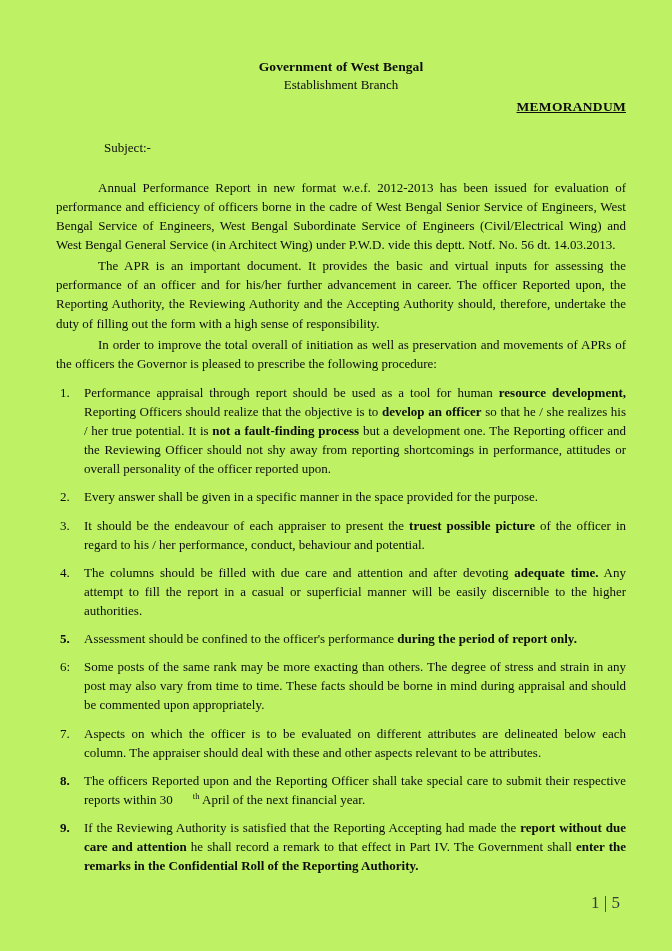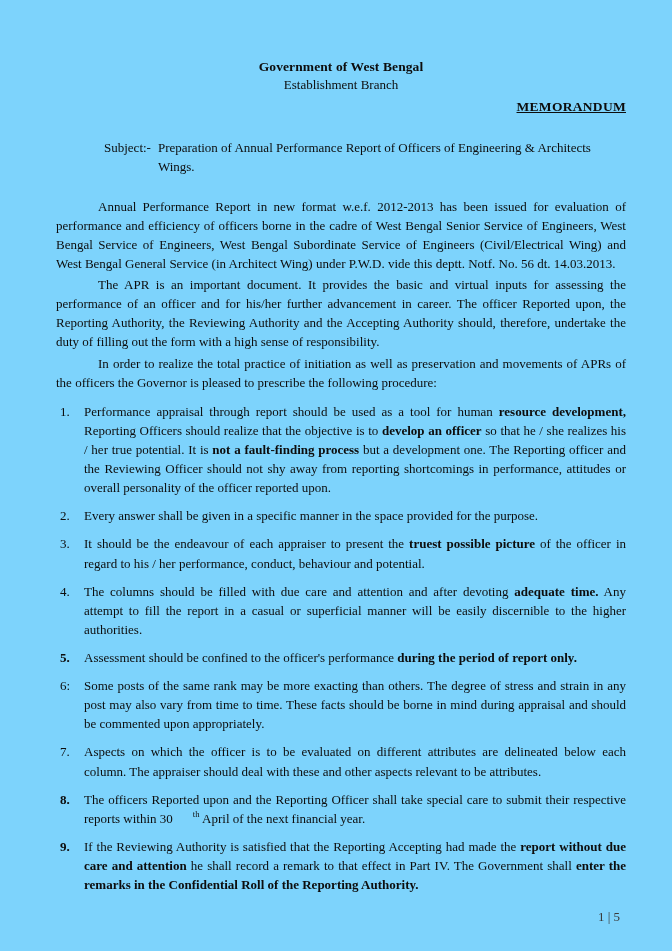--- a/index.html
+++ b/index.html
@@ -4,21 +4,21 @@
 <style>
   html, body {
     margin: 0;
     padding: 0;
     background: #ffffff;
   }
   .page {
     position: relative;
     width: 672px;
     height: 951px;
-    background: #7dd3fc;
+    background: #bef264;
     font-family: "Liberation Serif", "DejaVu Serif", serif;
     color: #0d0d0d;
     box-sizing: border-box;
     padding: 58px 46px 24px 56px;
     overflow: hidden;
   }
   .letterhead {
     text-align: center;
     line-height: 1.32;
   }
@@ -54,21 +54,21 @@
     font-size: 13.5px;
     text-decoration: underline;
     letter-spacing: 0.3px;
   }
   .subject {
     margin-top: 24px;
     padding-left: 48px;
     font-size: 13px;
     line-height: 1.45;
     display: flex;
-    gap: 7px;
+    gap: 21px;
   }
   .subject .sub-label {
     white-space: nowrap;
   }
   .subject .sub-text {
     max-width: 446px;
   }
   .para {
     margin-top: 20px;
     font-size: 13px;
@@ -107,48 +107,47 @@
   b, .b { font-weight: bold; }
   sup {
     font-size: 0.66em;
     vertical-align: super;
     line-height: 0;
     padding-left: 20px;
   }
   .footer {
     position: absolute;
     right: 52px;
-    bottom: 26px;
-    font-size: 13px;
+    bottom: 38px;
+    font-size: 17px;
     color: #3a3a3a;
   }
 </style>
 </head>
 <body>
 
 <div class="page">
 
   <div class="letterhead">
     <div class="org">Government of West Bengal</div>
     <div class="branch">Establishment Branch</div>
   </div>
 
 
   <div class="memo-title-wrap">
     <span class="memo-title">MEMORANDUM</span>
   </div>
 
   <div class="subject">
     <span class="sub-label">Subject:-</span>
-    <span class="sub-text">Preparation of Annual Performance Report of Officers of Engineering &amp; Architects Wings.</span>
   </div>
 
   <div class="para">Annual Performance Report in new format w.e.f. 2012-2013 has been issued for evaluation of performance and efficiency of officers borne in the cadre of West Bengal Senior Service of Engineers, West Bengal Service of Engineers, West Bengal Subordinate Service of Engineers (Civil/Electrical Wing) and West Bengal General Service (in Architect Wing) under P.W.D. vide this deptt. Notf. No. 56 dt. 14.03.2013.</div>
   <div class="para tight">The APR is an important document. It provides the basic and virtual inputs for assessing the performance of an officer and for his/her further advancement in career. The officer Reported upon, the Reporting Authority, the Reviewing Authority and the Accepting Authority should, therefore, undertake the duty of filling out the form with a high sense of responsibility.</div>
-  <div class="para tight">In order to realize the total practice of initiation as well as preservation and movements of APRs of the officers the Governor is pleased to prescribe the following procedure:</div>
+  <div class="para tight">In order to improve the total overall of initiation as well as preservation and movements of APRs of the officers the Governor is pleased to prescribe the following procedure:</div>
 
   <ol class="procedure" id="procedure-list">
       <li>
         <span class="marker">1.</span>
         <span class="item-text"><span>Performance appraisal through report should be used as a tool for human </span><b>resource development,</b><span> Reporting Officers should realize that the objective is to </span><b>develop an officer</b><span> so that he / she realizes his / her true potential. It is </span><b>not a fault-finding process</b><span> but a development one. The Reporting officer and the Reviewing Officer should not shy away from reporting shortcomings in performance, attitudes or overall personality of the officer reported upon.</span></span>
       </li>
       <li>
         <span class="marker">2.</span>
         <span class="item-text"><span>Every answer shall be given in a specific manner in the space provided for the purpose.</span></span>
       </li>

